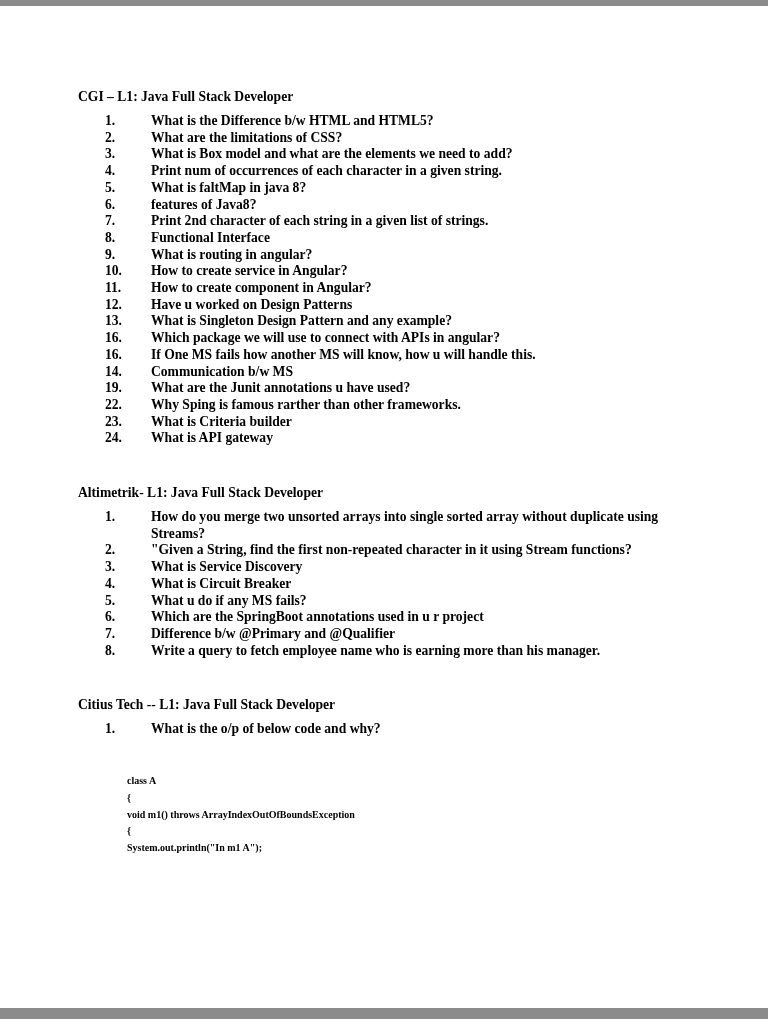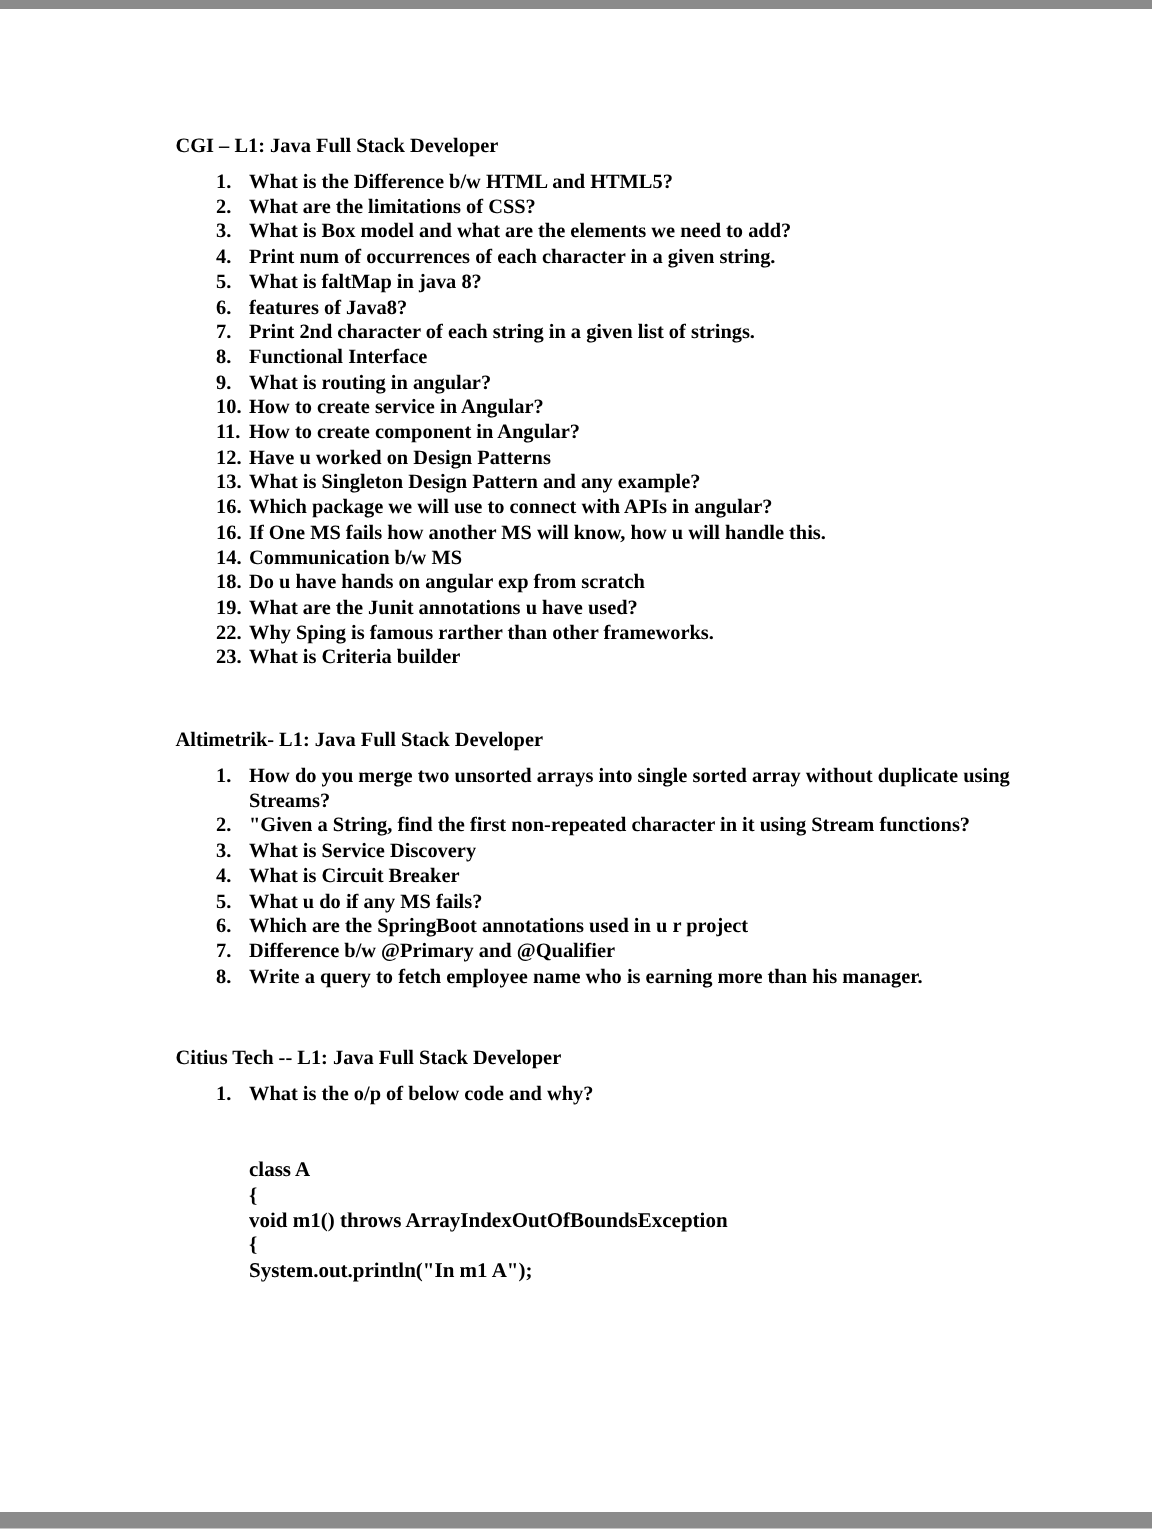--- a/index.html
+++ b/index.html
@@ -8,21 +8,21 @@
     height: 1024px;
     overflow: hidden;
     font-family: "Liberation Serif", "DejaVu Serif", serif;
   }
   body { background: #8b8b8b; }
   .paper {
     width: 768px;
     height: 1002px;
     margin-top: 6px;
     background: #ffffff;
-    padding: 82px 90px 0 117px;
+    padding: 82px 90px 0 78px;
     overflow: hidden;
     color: #000000;
   }
   .next-page-sliver {
     width: 768px;
     height: 6px;
     margin-top: 11px;
     background: #ffffff;
   }
   .section + .section { margin-top: 37px; }
@@ -42,26 +42,27 @@
     font-size: 13.6px;
     line-height: 16.7px;
   }
   .question-num {
     flex: 0 0 22px;
     min-width: 22px;
   }
   .question-text {
     flex: 1 1 auto;
     padding-right: 2px;
+    margin-left: 24px;
   }
   .code-block {
     margin-top: 35px;
     margin-left: 49px;
     font-weight: bold;
-    font-size: 14px;
+    font-size: 10px;
     line-height: 16.7px;
   }
 </style>
 </head>
 <body>
 
 <div class="paper" id="document-page">
     <div class="section">
       <div class="section-title">CGI – L1: Java Full Stack Developer</div>
       <div class="question-list">
@@ -123,34 +124,34 @@
         </div>
         <div class="question-row">
           <span class="question-num">16.</span>
           <span class="question-text">If One MS fails how another MS will know, how u will handle this.</span>
         </div>
         <div class="question-row">
           <span class="question-num">14.</span>
           <span class="question-text">Communication b/w MS</span>
         </div>
         <div class="question-row">
-          <span class="question-num">18.</span>
-          <span class="question-text">Do u have hands on angular exp from scratch</span>
-        </div>
-        <div class="question-row">
           <span class="question-num">19.</span>
           <span class="question-text">What are the Junit annotations u have used?</span>
         </div>
         <div class="question-row">
           <span class="question-num">22.</span>
           <span class="question-text">Why Sping is famous rarther than other frameworks.</span>
         </div>
         <div class="question-row">
           <span class="question-num">23.</span>
           <span class="question-text">What is Criteria builder</span>
+        </div>
+        <div class="question-row">
+          <span class="question-num">24.</span>
+          <span class="question-text">What is API gateway</span>
         </div>
       </div>
     </div>
     <div class="section">
       <div class="section-title">Altimetrik- L1: Java Full Stack Developer</div>
       <div class="question-list">
         <div class="question-row">
           <span class="question-num">1.</span>
           <span class="question-text">How do you merge two unsorted arrays into single sorted array without duplicate using Streams?</span>
         </div>

